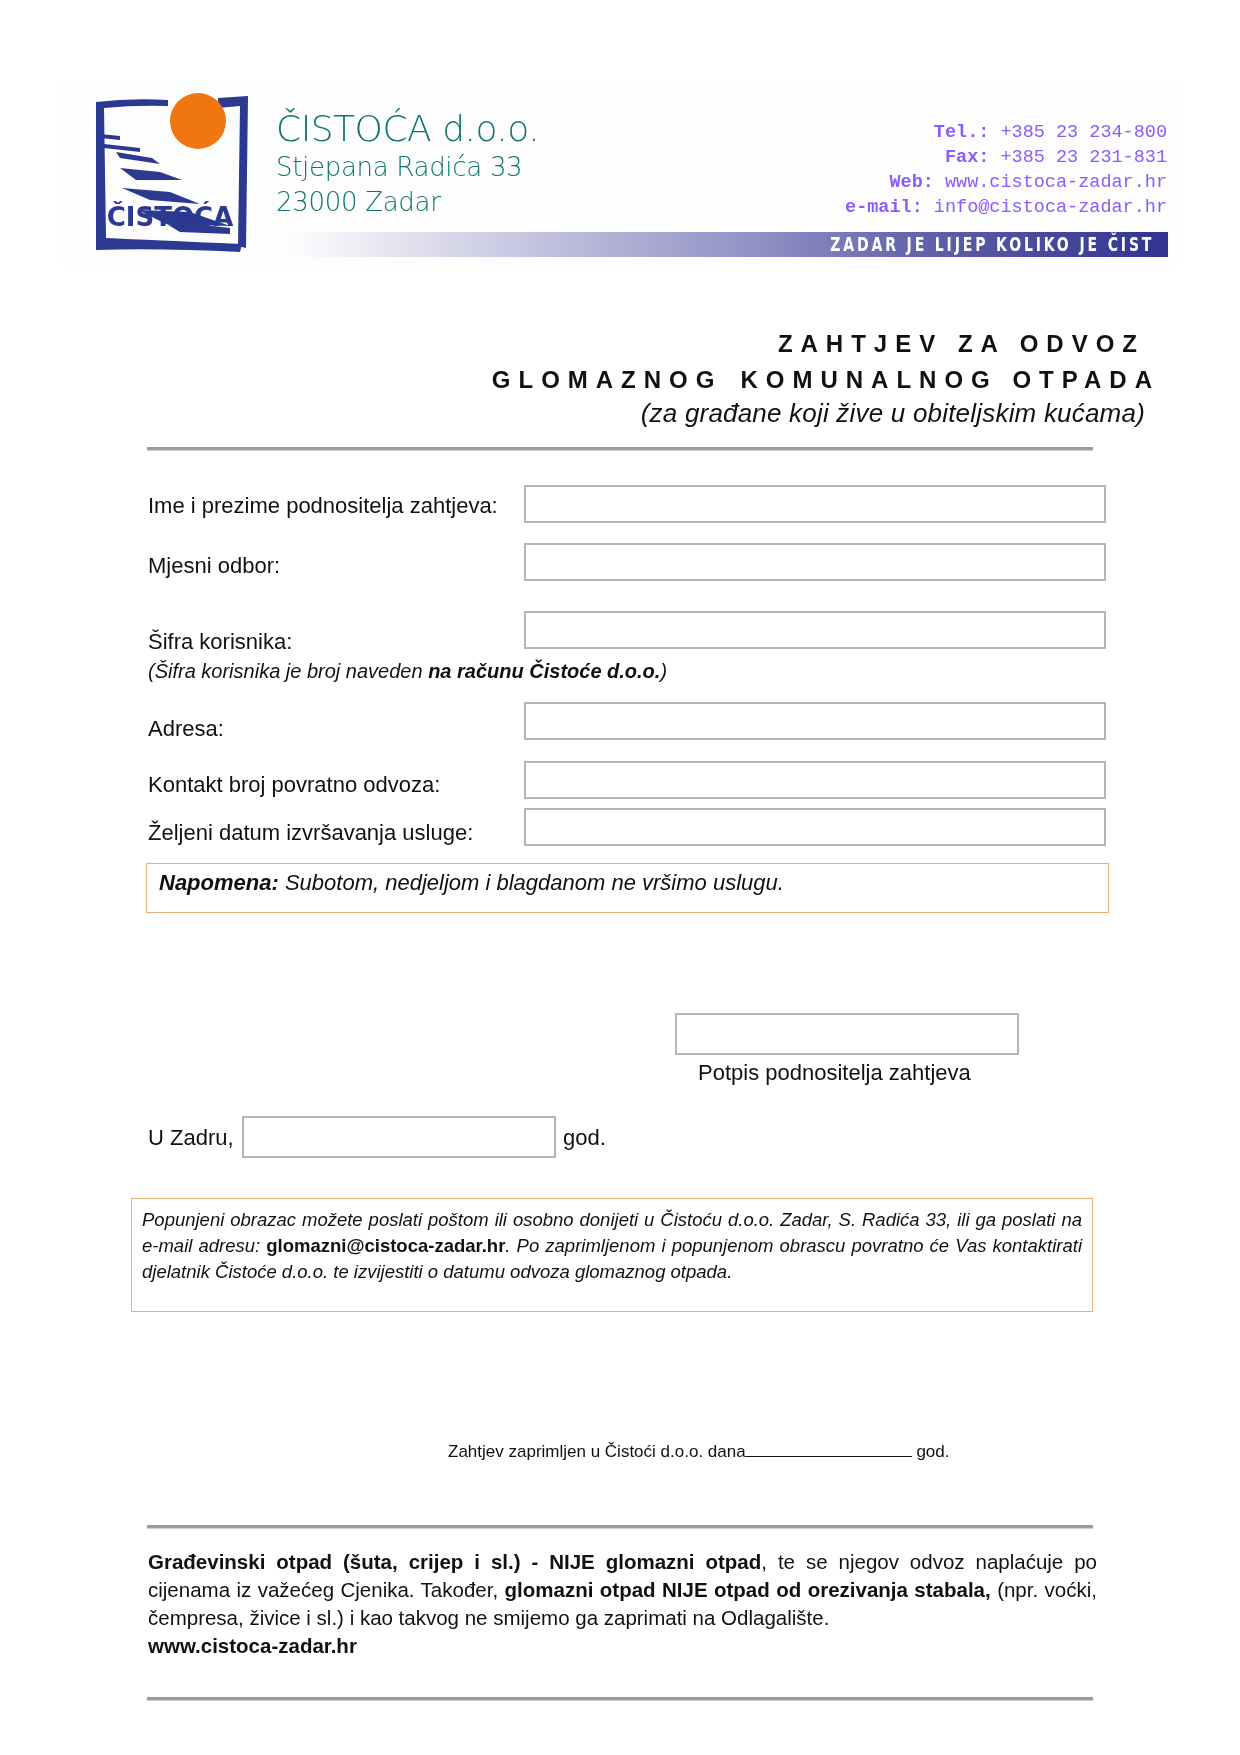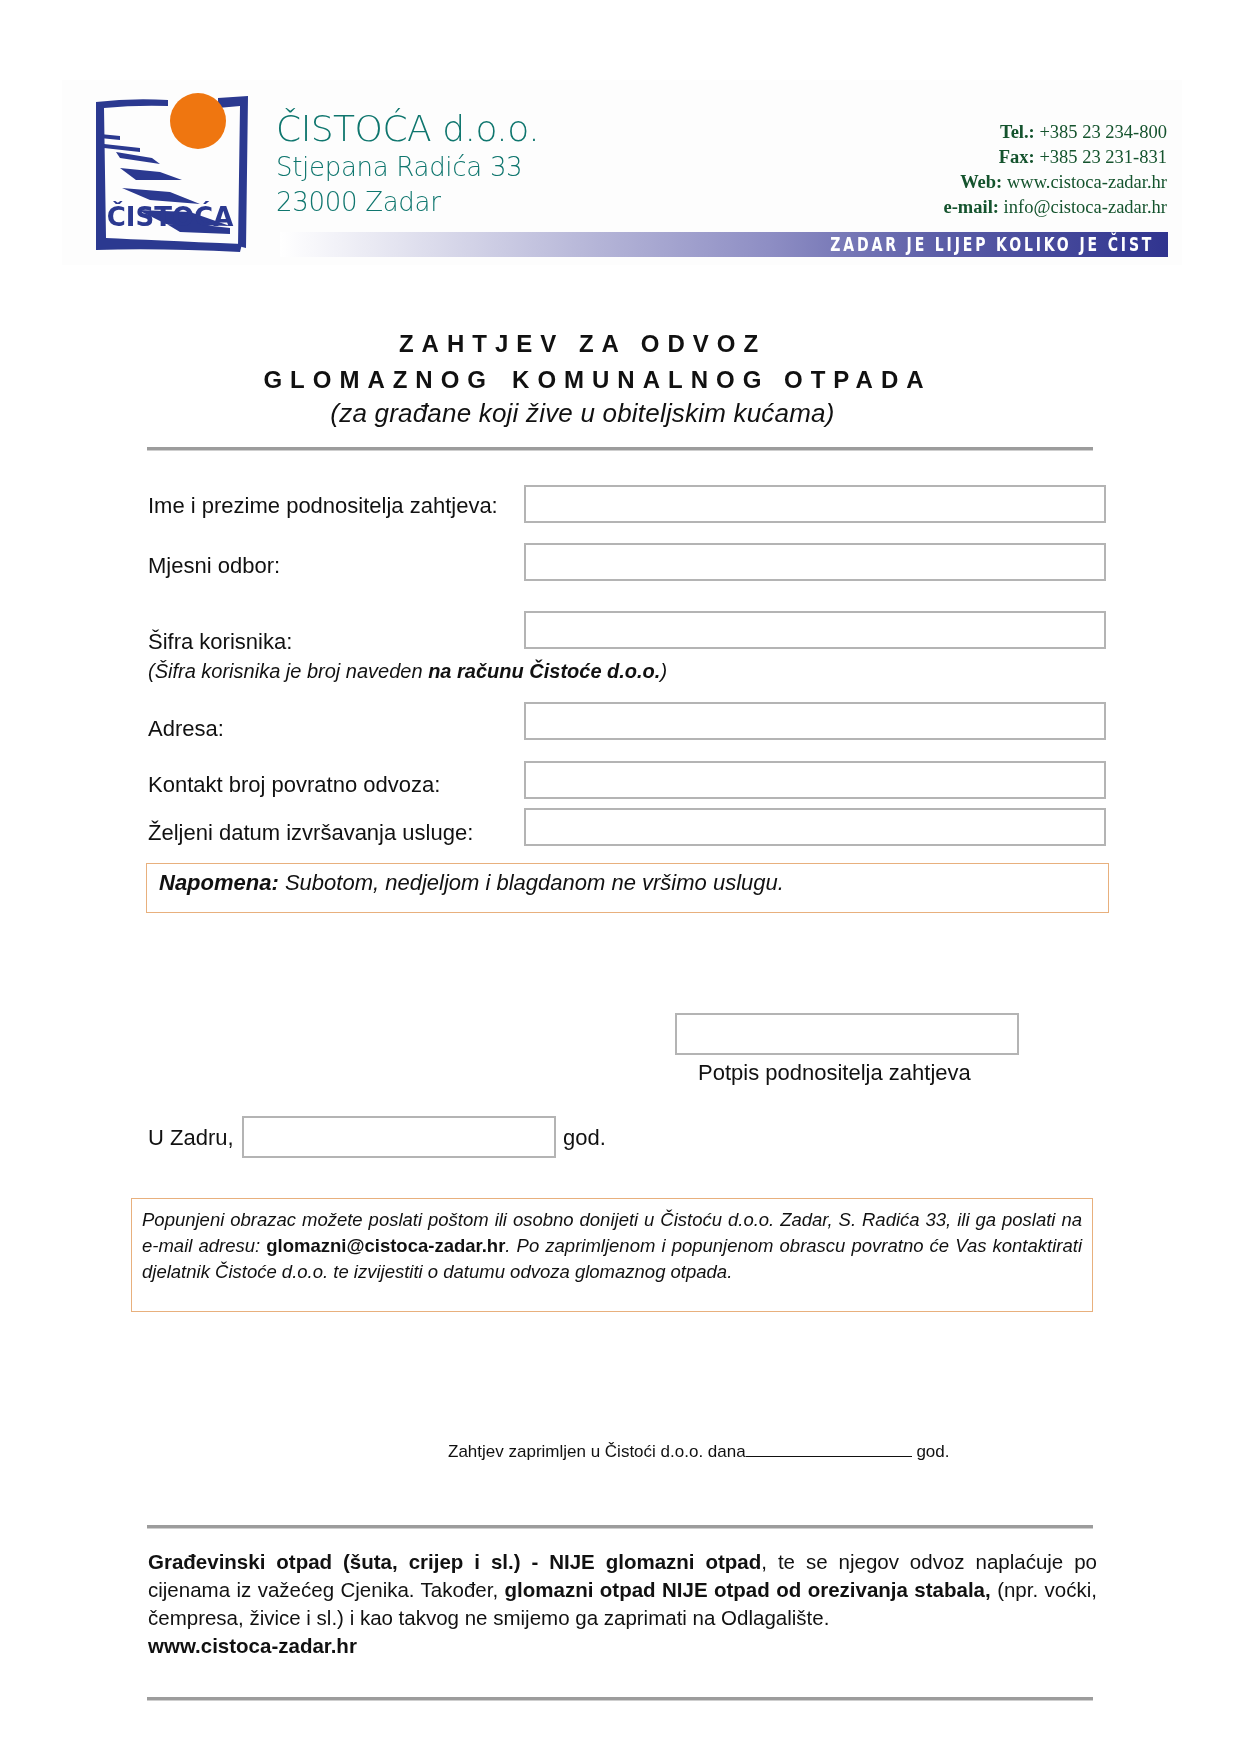--- a/index.html
+++ b/index.html
@@ -8,30 +8,30 @@
 
     
     .header-bg { position: absolute; left: 62px; top: 80px; width: 1120px; height: 185px;
                  background: #fdfdfd; }
     .logo { position: absolute; left: 90px; top: 88px; width: 160px; height: 170px; }
     .company { position: absolute; left: 276px; top: 108px; font-family: "DejaVu Sans", sans-serif;
                color: #0f766e; font-weight: 300; }
     .company .name { font-size: 36px; line-height: 42px; letter-spacing: -0.5px; }
     .company .addr { font-size: 26px; line-height: 35px; letter-spacing: -0.3px; }
     .contacts { position: absolute; right: 73px; top: 120px; text-align: right;
-                font-family: Liberation Serif, serif; font-size: 18.5px; line-height: 25px; color: #14532d; }
+                font-family: Liberation Mono, monospace; font-size: 18.5px; line-height: 25px; color: #8b5cf6; }
     .contacts b { font-weight: bold; }
     .banner { position: absolute; left: 280px; top: 232px; width: 888px; height: 25px;
               background: linear-gradient(to right, #ffffff 0%, #e0e0ee 15%, #b6b6d8 35%, #8e8ec4 55%, #5a5ca6 75%, #30348f 100%); }
     .banner-text { position: absolute; right: 14px; top: 0px; font-family: "DejaVu Sans Condensed", "DejaVu Sans", sans-serif;
                    font-weight: bold; font-size: 19px; line-height: 25px; color: #ffffff; letter-spacing: 3.5px;
                    transform: scaleX(0.82); transform-origin: right center; }
 
     
-    .title { position: absolute; left: 12px; width: 1141px; text-align: center; font-family: "Liberation Sans", sans-serif; }
+    .title { position: absolute; left: 4px; width: 1141px; text-align: right; font-family: "Liberation Sans", sans-serif; }
     .t1 { top: 330px; font-size: 24px; font-weight: bold; letter-spacing: 8px; }
     .t2 { top: 366px; font-size: 24px; font-weight: bold; letter-spacing: 8px; padding-left: 15px; }
     .t2 .gap { display: inline-block; width: 18px; }
     .t3 { top: 398px; font-size: 26px; font-style: italic; letter-spacing: 0.2px; }
     .divider { position: absolute; left: 147px; width: 946px; height: 3px; background: #9c9c9c;
                border-bottom: 1px solid #cfcfcf; }
 
     
     .lbl { position: absolute; left: 148px; font-family: "Liberation Sans", sans-serif; font-size: 22px; color: #111; }
     .sub-note { position: absolute; left: 148px; font-size: 20px; font-style: italic; color: #111; }

